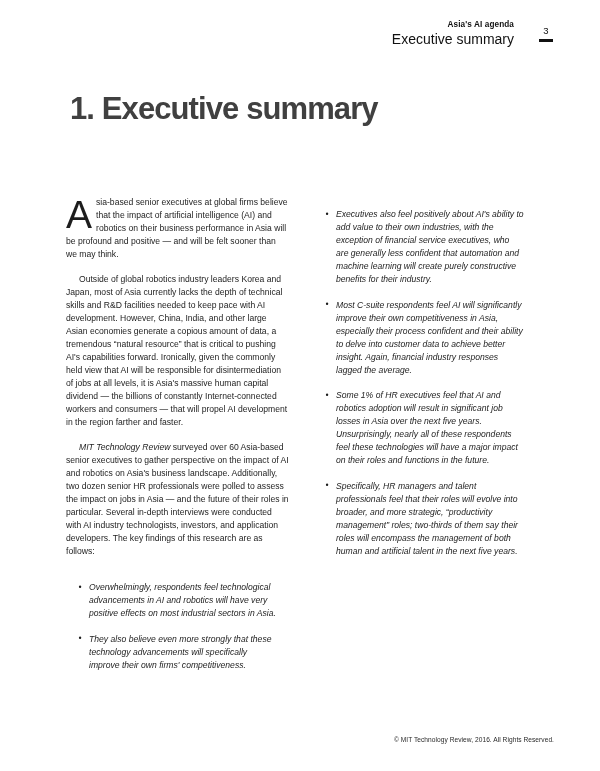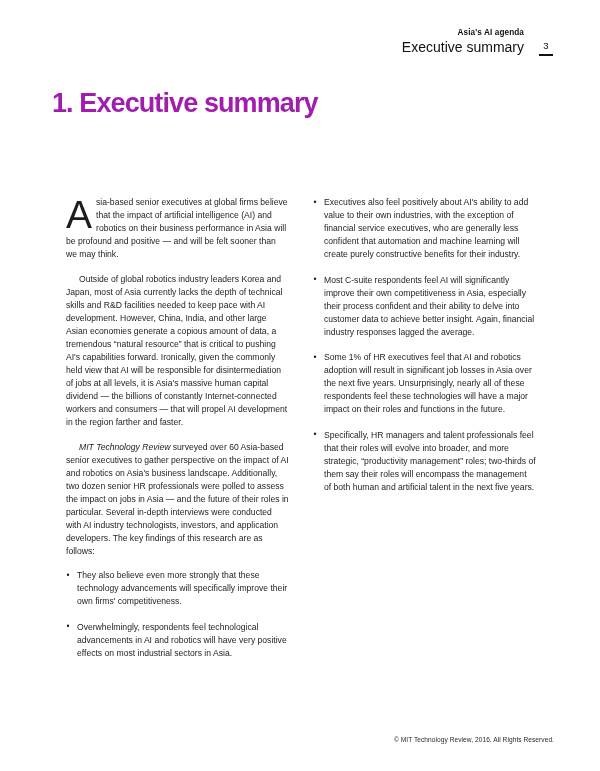--- a/index.html
+++ b/index.html
@@ -18,25 +18,25 @@
   .page {
     position: relative;
     width: 600px;
     height: 771px;
     box-sizing: border-box;
   }
 
   
   .running-header {
     position: absolute;
-    top: 28px;
+    top: 20px;
     right: 46px;
     display: flex;
-    align-items: flex-end;
-    gap: 14px;
+    align-items: center;
+    gap: 24px;
   }
   .header-lines {
     text-align: right;
     line-height: 1.28;
   }
   .header-title {
     font-size: 8.2px;
     font-weight: bold;
     letter-spacing: 0.1px;
     color: #111;
@@ -64,25 +64,25 @@
     width: 14px;
     height: 2.6px;
     background: #111;
     margin: 2.5px auto 0 auto;
   }
 
   
   .section-title {
     position: absolute;
     top: 70px;
-    left: 52px;
-    font-size: 27px;
+    left: 70px;
+    font-size: 31px;
     font-weight: bold;
     letter-spacing: -0.9px;
-    color: #a21caf;
+    color: #404040;
     white-space: nowrap;
   }
 
   
   .columns {
     position: absolute;
     top: 196px;
     left: 66px;
     width: 470px;
     display: flex;
@@ -116,22 +116,23 @@
     font-weight: 300;
     padding: 1px 3px 0 0;
     margin-right: 1px;
     color: #1d1d1d;
     font-family: "Liberation Sans", sans-serif;
   }
 
   
   ul.bullets {
     list-style: none;
-    margin: 0;
+    margin: 12px;
     padding: 0;
+    font-style: italic;
   }
   ul.bullets li {
     position: relative;
     padding-left: 11px;
     margin-bottom: 12.6px;
   }
   ul.bullets li:last-child { margin-bottom: 0; }
   ul.bullets li::before {
     content: "\2022";
     position: absolute;
@@ -175,22 +176,22 @@
     <div class="col">
       <p class="para dropcap-para"><span class="dropcap">A</span><span>sia-based senior executives at global firms believe that the impact of artificial intelligence (AI) and robotics on their business performance in Asia will be profound and positive — and will be felt sooner than we may think.</span></p>
 
       <p class="para">Outside of global robotics industry leaders Korea and Japan, most of Asia currently lacks the depth of technical skills and R&amp;D facilities needed to keep pace with AI development. However, China, India, and other large Asian economies generate a copious amount of data, a tremendous “natural resource” that is critical to pushing AI's capabilities forward. Ironically, given the commonly held view that AI will be responsible for disintermediation of jobs at all levels, it is Asia's massive human capital dividend — the billions of constantly Internet-connected workers and consumers — that will propel AI development in the region farther and faster.</p>
 
       <p class="para"><span class="italic">MIT Technology Review</span><span> surveyed over 60 Asia-based senior executives to gather perspective on the impact of AI and robotics on Asia's business landscape. Additionally, two dozen senior HR professionals were polled to assess the impact on jobs in Asia — and the future of their roles in particular. Several in-depth interviews were conducted with AI industry technologists, investors, and application developers. The key findings of this research are as follows:</span></p>
 
       <div class="spacer-before-bullets"></div>
 
       <ul class="bullets">
+        <li>Overwhelmingly, respondents feel technological advancements in AI and robotics will have very positive effects on most industrial sectors in Asia.</li>
         <li>They also believe even more strongly that these technology advancements will specifically improve their own firms' competitiveness.</li>
-        <li>Overwhelmingly, respondents feel technological advancements in AI and robotics will have very positive effects on most industrial sectors in Asia.</li>
       </ul>
     </div>
 
     <div class="col">
       <ul class="bullets">
         <li>Executives also feel positively about AI's ability to add value to their own industries, with the exception of financial service executives, who are generally less confident that automation and machine learning will create purely constructive benefits for their industry.</li>
         <li>Most C-suite respondents feel AI will significantly improve their own competitiveness in Asia, especially their process confident and their ability to delve into customer data to achieve better insight. Again, financial industry responses lagged the average.</li>
         <li>Some 1% of HR executives feel that AI and robotics adoption will result in significant job losses in Asia over the next five years. Unsurprisingly, nearly all of these respondents feel these technologies will have a major impact on their roles and functions in the future.</li>
         <li>Specifically, HR managers and talent professionals feel that their roles will evolve into broader, and more strategic, “productivity management” roles; two-thirds of them say their roles will encompass the management of both human and artificial talent in the next five years.</li>
       </ul>

